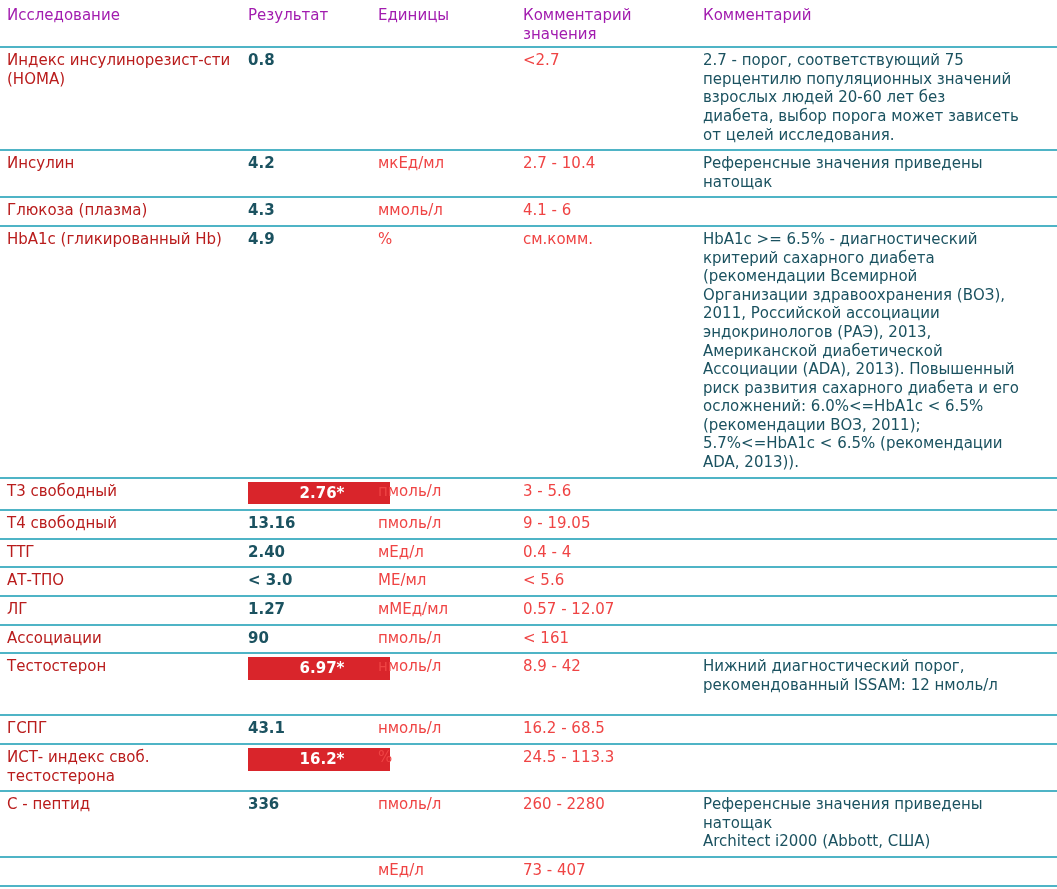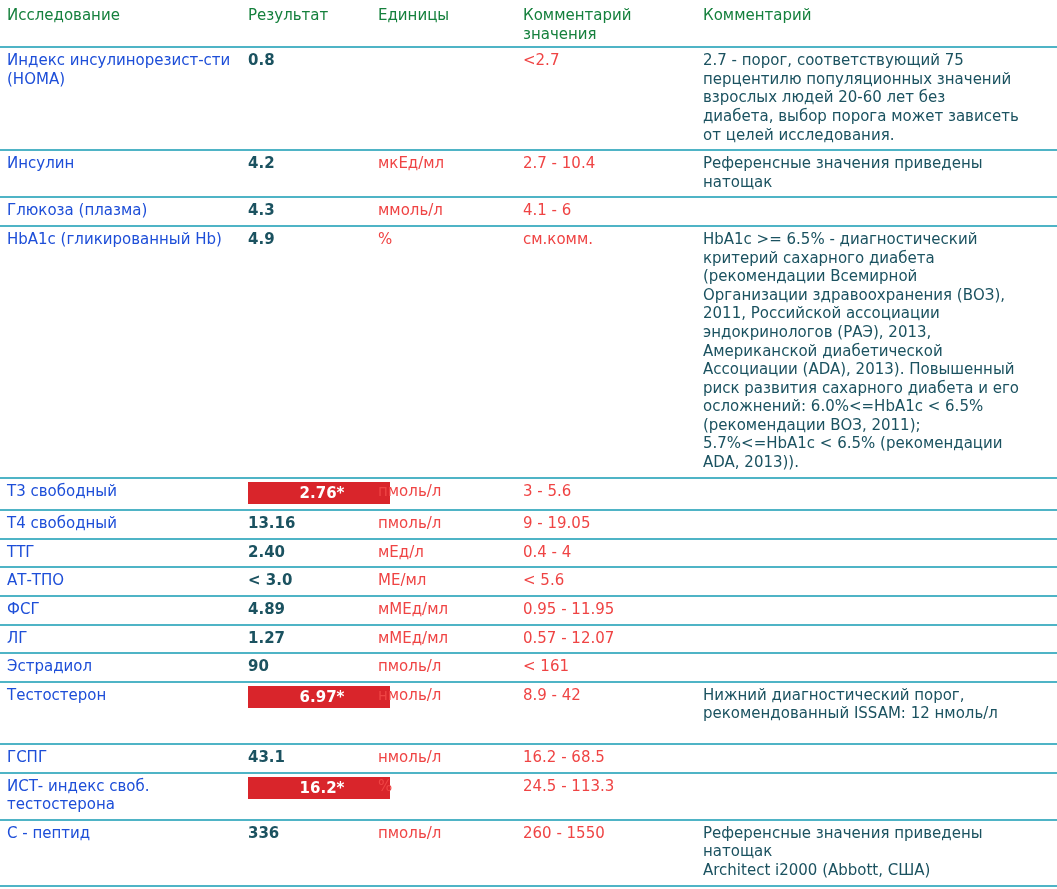--- a/index.html
+++ b/index.html
@@ -26,29 +26,29 @@
   col.c-comm  { width: auto;  }
 
   th, td {
     vertical-align: top;
     text-align: left;
     border-bottom: 2px solid #4fb4c6;
     padding: 3px 6px 5px 0;
   }
   thead th {
     font-weight: normal;
-    color: #15803d;
+    color: #a21caf;
     padding-top: 6px;
     padding-bottom: 3px;
   }
   th:first-child, td:first-child { padding-left: 7px; }
   th.h-comm, td.col-comment { padding-left: 5px; }
 
   td.col-name {
-    color: #1d4ed8;
+    color: #b91c1c;
     white-space: pre-line;
     margin-top: 20px;
   }
   td.col-result { font-weight: bold; color: #1b5260; }
   td.col-units, td.col-ref { color: #ef4444; }
   td.col-comment { color: #1b5260; white-space: pre-line; }
 
   span.result { display: inline-block; text-align: center; }
   span.result.flagged {
     background: #d9252b;
@@ -148,35 +148,28 @@
         <td class="col-comment"></td>
       </tr>
       <tr>
         <td class="col-name"><span>АТ-ТПО</span></td>
         <td class="col-result"><span class="result">&lt; 3.0</span></td>
         <td class="col-units">МЕ/мл</td>
         <td class="col-ref">&lt; 5.6</td>
         <td class="col-comment"></td>
       </tr>
       <tr>
-        <td class="col-name"><span>ФСГ</span></td>
-        <td class="col-result"><span class="result">4.89</span></td>
-        <td class="col-units">мМЕд/мл</td>
-        <td class="col-ref">0.95 - 11.95</td>
-        <td class="col-comment"></td>
-      </tr>
-      <tr>
         <td class="col-name"><span>ЛГ</span></td>
         <td class="col-result"><span class="result">1.27</span></td>
         <td class="col-units">мМЕд/мл</td>
         <td class="col-ref">0.57 - 12.07</td>
         <td class="col-comment"></td>
       </tr>
       <tr>
-        <td class="col-name"><span>Эстрадиол</span></td>
+        <td class="col-name"><span>Ассоциации</span></td>
         <td class="col-result"><span class="result">90</span></td>
         <td class="col-units">пмоль/л</td>
         <td class="col-ref">&lt; 161</td>
         <td class="col-comment"></td>
       </tr>
       <tr class="extra-space">
         <td class="col-name"><span>Тестостерон</span></td>
         <td class="col-result"><span class="result flagged">6.97*</span></td>
         <td class="col-units">нмоль/л</td>
         <td class="col-ref">8.9 - 42</td>
@@ -195,21 +188,21 @@
 тестостерона</span></td>
         <td class="col-result"><span class="result flagged">16.2*</span></td>
         <td class="col-units">%</td>
         <td class="col-ref">24.5 - 113.3</td>
         <td class="col-comment"></td>
       </tr>
       <tr>
         <td class="col-name"><span>С - пептид</span></td>
         <td class="col-result"><span class="result">336</span></td>
         <td class="col-units">пмоль/л</td>
-        <td class="col-ref">260 - 1550</td>
+        <td class="col-ref">260 - 2280</td>
         <td class="col-comment">Референсные значения приведены
 натощак
 Architect i2000 (Abbott, США)</td>
       </tr>
       <tr>
         <td class="col-name"></td>
         <td class="col-result"></td>
         <td class="col-units">мЕд/л</td>
         <td class="col-ref">73 - 407</td>
         <td class="col-comment"></td>

